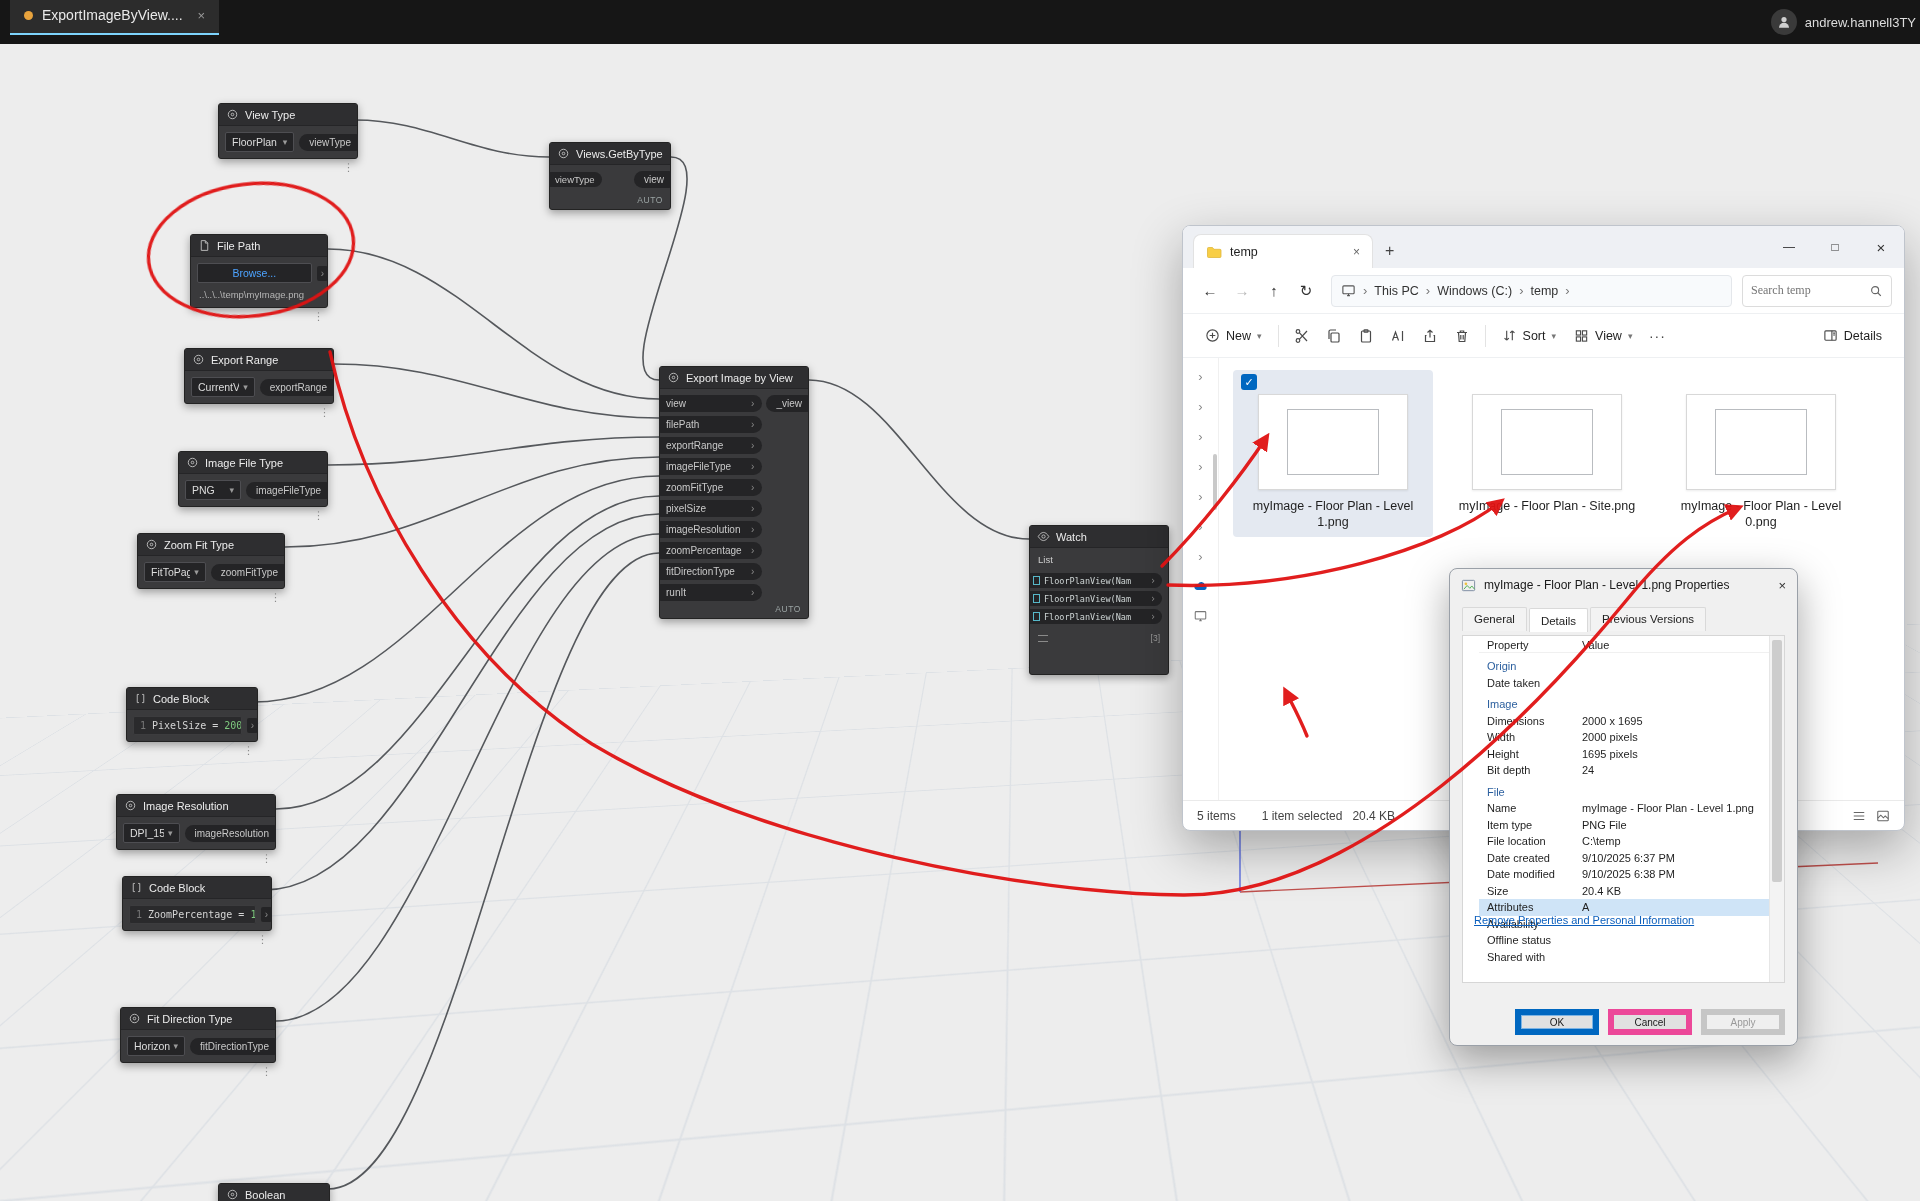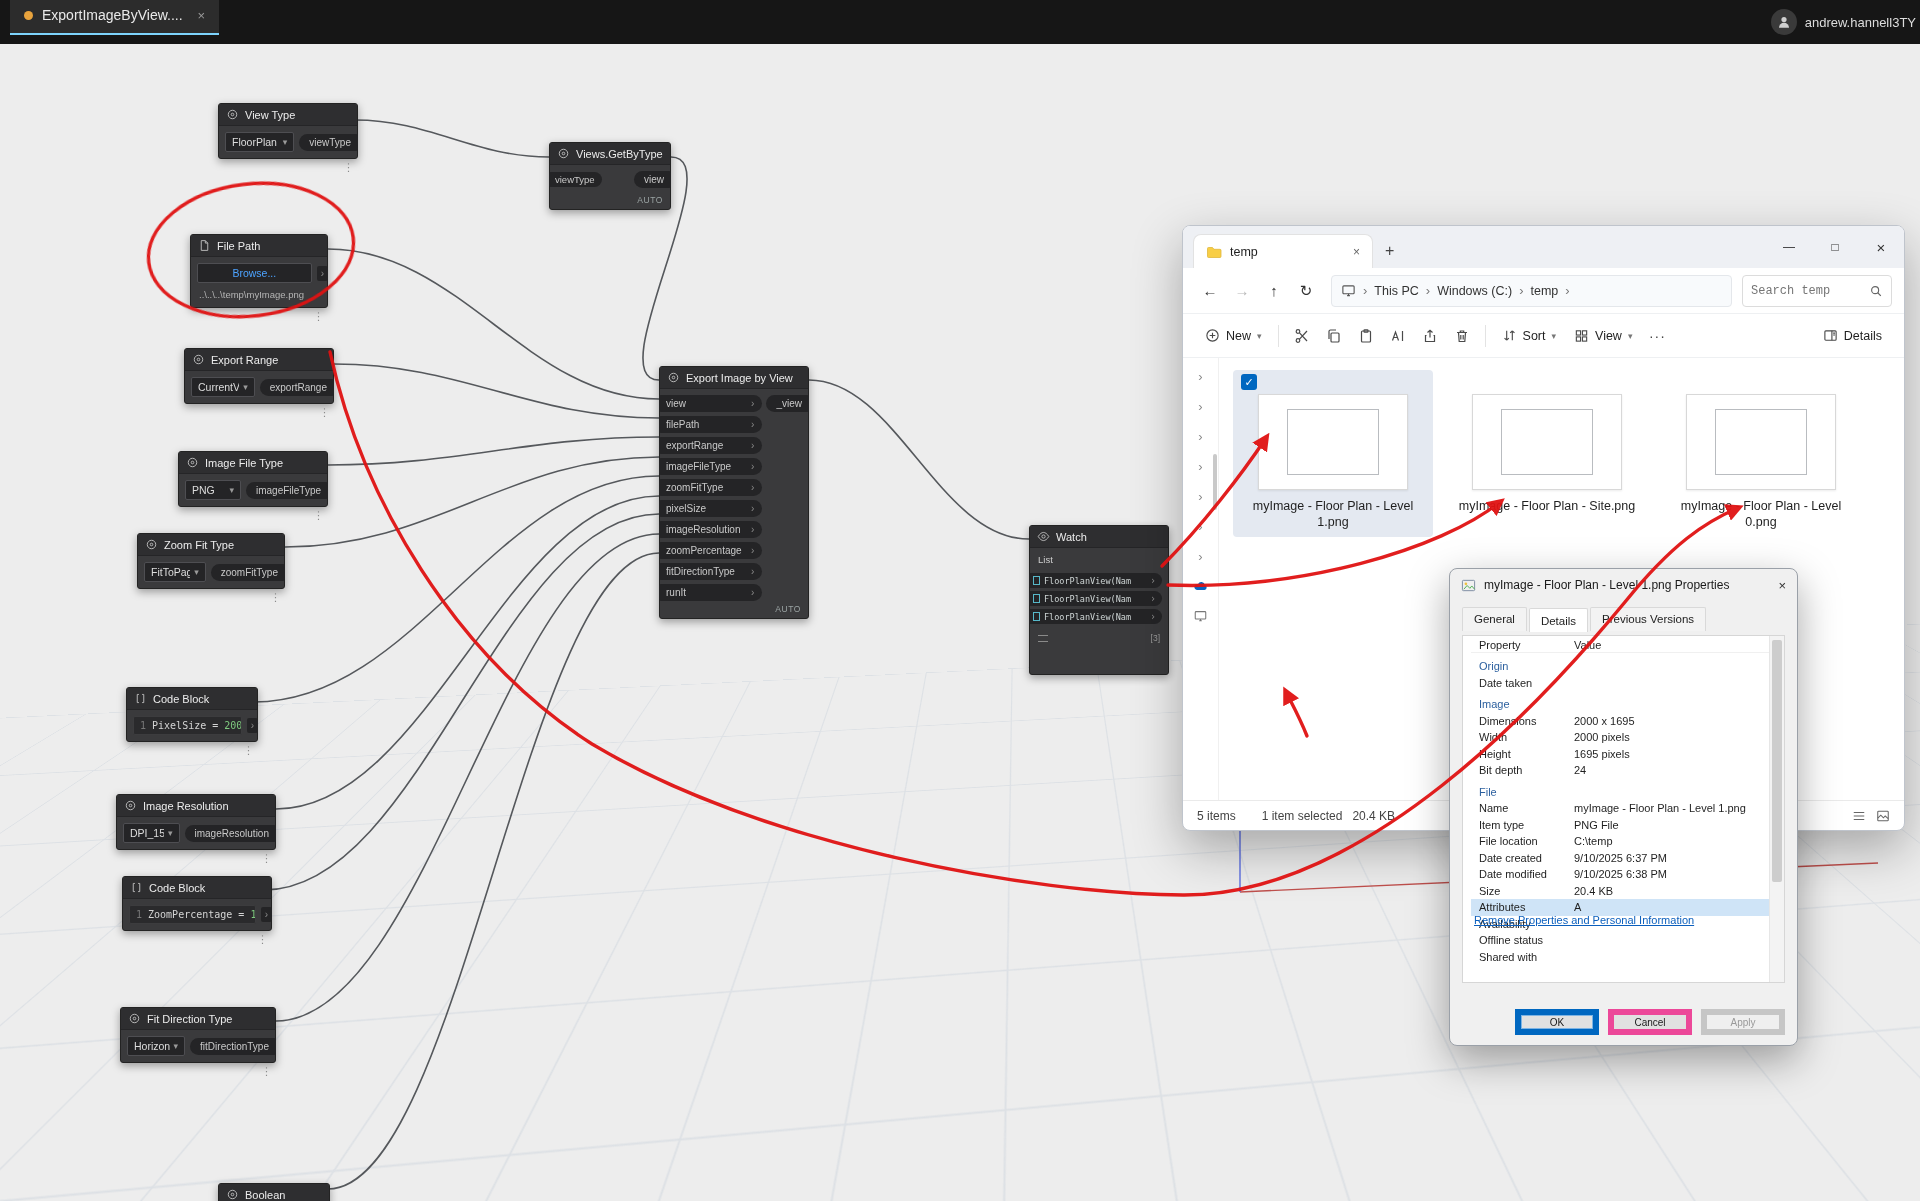--- a/index.html
+++ b/index.html
@@ -64,21 +64,21 @@
   .ex-tab .tab-x{font-size:12px;color:#666;margin-left:auto}
   .newtab{font-size:16px;color:#444;margin:0 0 8px 12px}
   .win-ctrls{margin-left:auto;display:flex;height:42px;align-items:stretch}
   .win-ctrls span{width:46px;display:flex;align-items:center;justify-content:center;font-size:12px;color:#333}
   .ex-address{height:46px;display:flex;align-items:center;border-bottom:1px solid #eef0f2;background:#fff;padding:0 12px;gap:2px;flex:none}
   .nav{width:30px;text-align:center;font-size:15px;color:#333}
   .nav.disabled{color:#b8b8b8}
   .crumbbar{flex:1;height:32px;margin:0 8px;background:#f8fafc;border:1px solid #e4e7eb;border-radius:4px;display:flex;align-items:center;gap:7px;padding:0 9px;font-size:12.5px;color:#333;overflow:hidden}
   .crumb-chev{color:#777;font-size:13px}
   .searchbox{width:150px;height:32px;border:1px solid #dcdcdc;border-radius:4px;display:flex;align-items:center;padding:0 8px;gap:6px}
-  .searchbox input{border:none;outline:none;flex:1;min-width:0;font-size:12px;color:#555;background:transparent;font-family:Liberation Mono, monospace}
+  .searchbox input{border:none;outline:none;flex:1;min-width:0;font-size:12px;color:#555;background:transparent;font-family:Liberation Serif, serif}
   .ex-toolbar{height:44px;display:flex;align-items:center;gap:2px;padding:0 14px;border-bottom:1px solid #eef0f2;background:#fff;flex:none}
   .tbtn{display:flex;align-items:center;gap:6px;font-size:12.5px;color:#1f1f1f;padding:6px 8px;border-radius:4px}
   .tico{width:30px;height:32px;display:flex;align-items:center;justify-content:center;border-radius:4px}
   .tico svg,.tbtn svg{stroke:#4a4a4a;fill:none;stroke-width:1.2}
   .sep{width:1px;height:22px;background:#e3e3e3;margin:0 6px}
   .tb-right{margin-left:auto}
   .chev-sm{font-size:9px;color:#777}
   .ex-main{flex:1;display:flex;overflow:hidden}
   .ex-navcol{width:36px;border-right:1px solid #f0f0f0;position:relative;display:flex;flex-direction:column;align-items:center;padding-top:12px}
   .ex-nav{display:flex;flex-direction:column;align-items:center;gap:17px}
@@ -104,21 +104,21 @@
   .status-icons svg{stroke:#666;fill:none;stroke-width:1.2}
 
   
   .props{position:absolute;left:1449px;top:524px;width:349px;height:478px;background:#f0f0f0;border:1px solid #9aa0a8;border-radius:8px;box-shadow:0 14px 40px rgba(0,0,0,.35);z-index:70;font-size:11.5px;color:#1a1a1a}
   .p-title{height:32px;display:flex;align-items:center;gap:8px;padding:0 11px;font-size:12px}
   .p-title-text{white-space:nowrap;overflow:hidden}
   .p-close{margin-left:auto;color:#333;font-size:13px}
   .p-tabs{display:flex;gap:2px;padding:6px 12px 0;position:relative;z-index:2}
   .ptab{padding:5px 11px;background:#f3f3f3;border:1px solid #d9d9d9;border-bottom:none;border-radius:2px 2px 0 0;font-size:11.5px;color:#222}
   .ptab.active{background:#fff;position:relative;top:1px;padding-top:6px}
-  .p-page{position:absolute;left:12px;right:12px;top:66px;bottom:62px;background:#fff;border:1px solid #d6d6d6;padding:2px 0 0 8px;overflow:hidden}
+  .p-page{position:absolute;left:12px;right:12px;top:66px;bottom:62px;background:#fff;border:1px solid #d6d6d6;padding:2px 0 0 16px;overflow:hidden}
   .p-header{display:flex;align-items:center;min-height:15px;padding-left:8px;color:#555;border-bottom:1px solid #f0f0f0}
   .prow{display:flex;align-items:center;min-height:16.5px;padding-left:8px}
   .prow.group{margin-top:5px}
   .prow.group .prop-label{color:#2b5f9e}
   .prow.selected{background:#cfe4f7}
   .prop-label{width:95px;flex:none;font-size:11px;color:#1f1f1f;white-space:nowrap}
   .prop-value{flex:1;font-size:11px;color:#1f1f1f;white-space:nowrap;overflow:hidden;padding-right:18px}
   .p-scroll{position:absolute;right:0;top:0;bottom:0;width:15px;background:#f3f3f3;border-left:1px solid #e6e6e6}
   .p-thumb{position:absolute;left:2px;right:2px;top:4px;height:70%;background:#cdcdcd;border-radius:2px}
   .p-link{position:absolute;left:11px;bottom:56px;color:#0b5fbd;text-decoration:underline;font-size:11px;white-space:nowrap}

